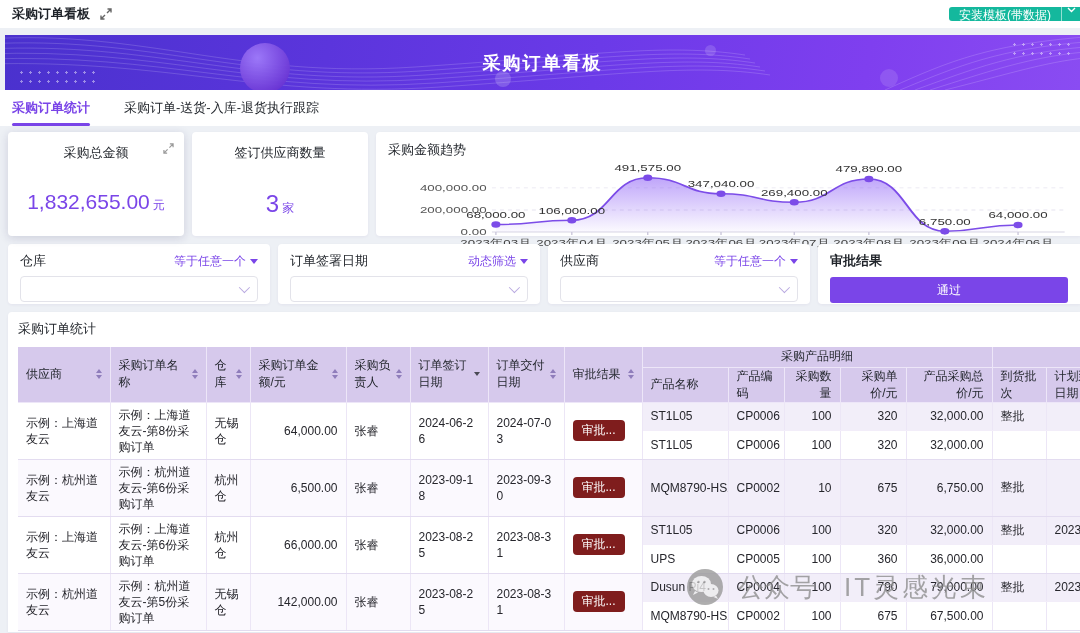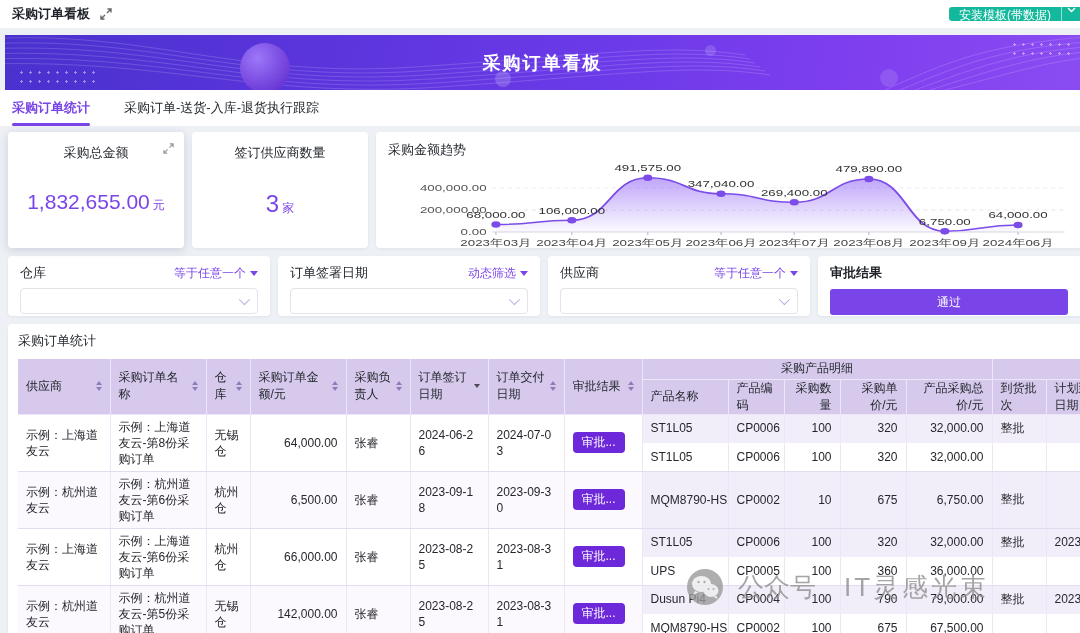--- a/index.html
+++ b/index.html
@@ -41,21 +41,21 @@
   .tabbar { background:#fff; height:36px; display:flex; align-items:flex-end; gap:34px; padding:0 12px; }
   .tab { font-size:13px; padding-bottom:9px; cursor:pointer; position:relative; color:#1f2329; }
   .tab.active { color:#7A45E8; font-weight:bold; }
   .tab.active::after { content:""; position:absolute; left:0; right:0; bottom:0; height:3px;
     border-radius:2px; background:#7A45E8; }
 
   
   .content { padding:6px 0 0 8px; }
   .card { background:#fff; border-radius:4px; box-shadow:0 1px 3px rgba(60,40,120,.06); }
 
-  .stat-row { display:flex; gap:8px; height:116px; }
+  .stat-row { display:flex; gap:8px; height:104px; }
   .stat-card { width:176px; position:relative; display:flex; flex-direction:column; align-items:center; }
   .stat-card.first { box-shadow:0 2px 10px rgba(40,30,90,.16); }
   .stat-label { font-size:13px; margin-top:12px; }
   .stat-expand { position:absolute; right:10px; top:11px; color:#999; display:inline-flex; cursor:pointer; }
   .stat-value { margin-top:28px; color:#7A45E8; font-size:21px; }
   .stat-value .unit { font-size:12px; margin-left:3px; }
   .stat-card.n2 .stat-value, .stat-card.n3 .stat-value { font-size:24px; }
 
   .chart-card { flex:1; min-width:0; padding:9px 6px 0 12px; border-radius:4px 0 0 4px; }
   .chart-title { font-size:13px; }
@@ -99,21 +99,21 @@
   .sorticon.active .down { border-top-color:#4a4a55; }
   td { font-size:12px; color:#26262c; border-right:1px solid #ECE6F6; padding:0 8px;
     overflow:hidden; white-space:nowrap; }
   td.mcell { background:#fff; vertical-align:middle; border-bottom:1px solid #E3DCF0;
     white-space:normal; line-height:16px; word-break:break-all; padding:4px 8px; }
   td.mcell.alt { background:#FBF9FE; }
   td.right { text-align:right; }
   td.pcell { height:23px; border-bottom:1px solid #F2EDF9; }
   td.pcell.tint { background:#F2EEF9; }
   td.pcell.rowend { border-bottom:1px solid #E3DCF0; }
-  .approve-btn { background:#6d28d9; border:none; color:#fff; font-size:12px; border-radius:4px;
+  .approve-btn { background:#7f1d1d; border:none; color:#fff; font-size:12px; border-radius:4px;
     height:21px; padding:0 9px; cursor:pointer; font-family:inherit; }
 
   
   .watermark { position:absolute; left:686px; top:568px; display:flex; align-items:center; gap:14px;
     color:#8F8F8F; opacity:.8; font-size:26px; font-weight:500; pointer-events:none; z-index:5;
     white-space:nowrap; }
   .wm-name { margin-left:14px; letter-spacing:3px; }
 </style>
 </head>
 <body>

